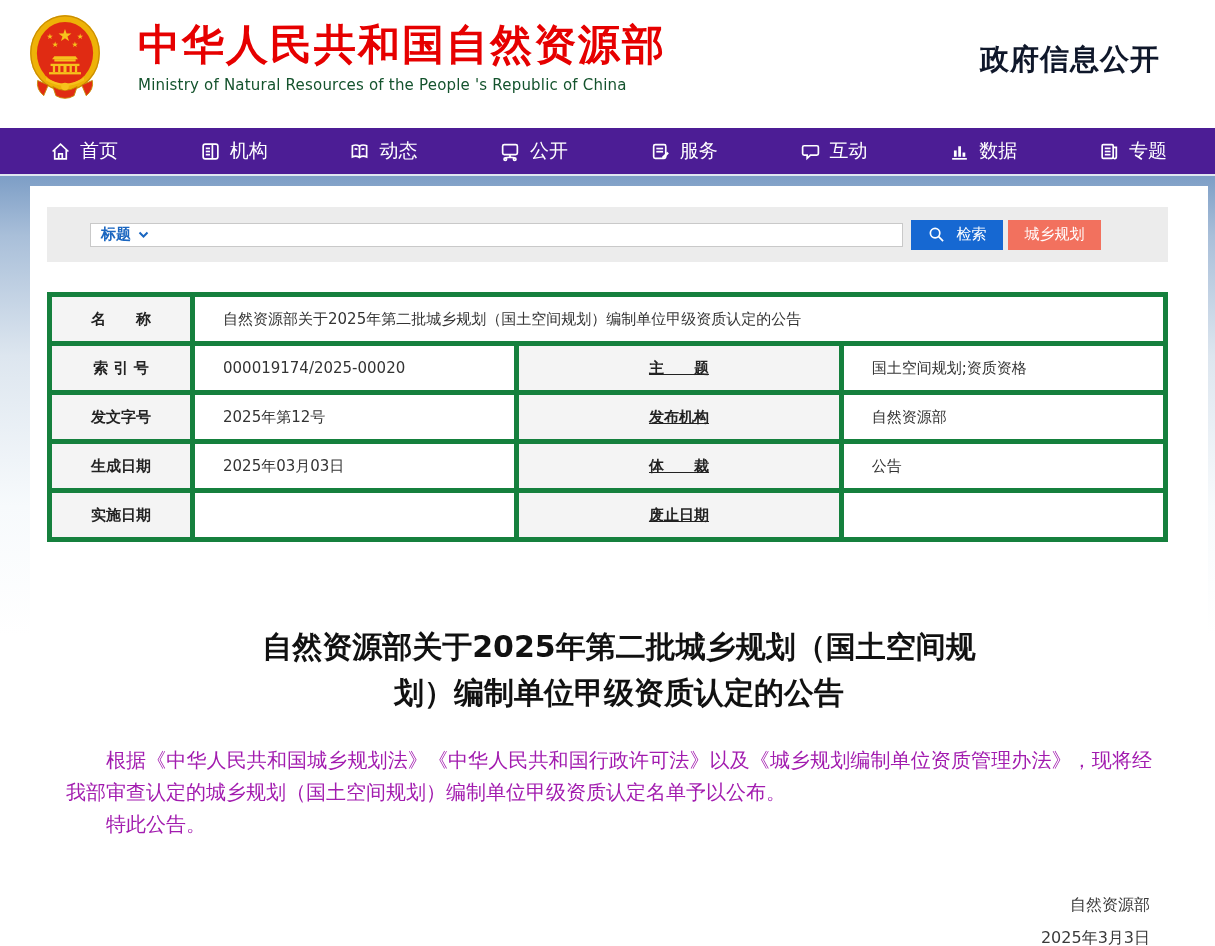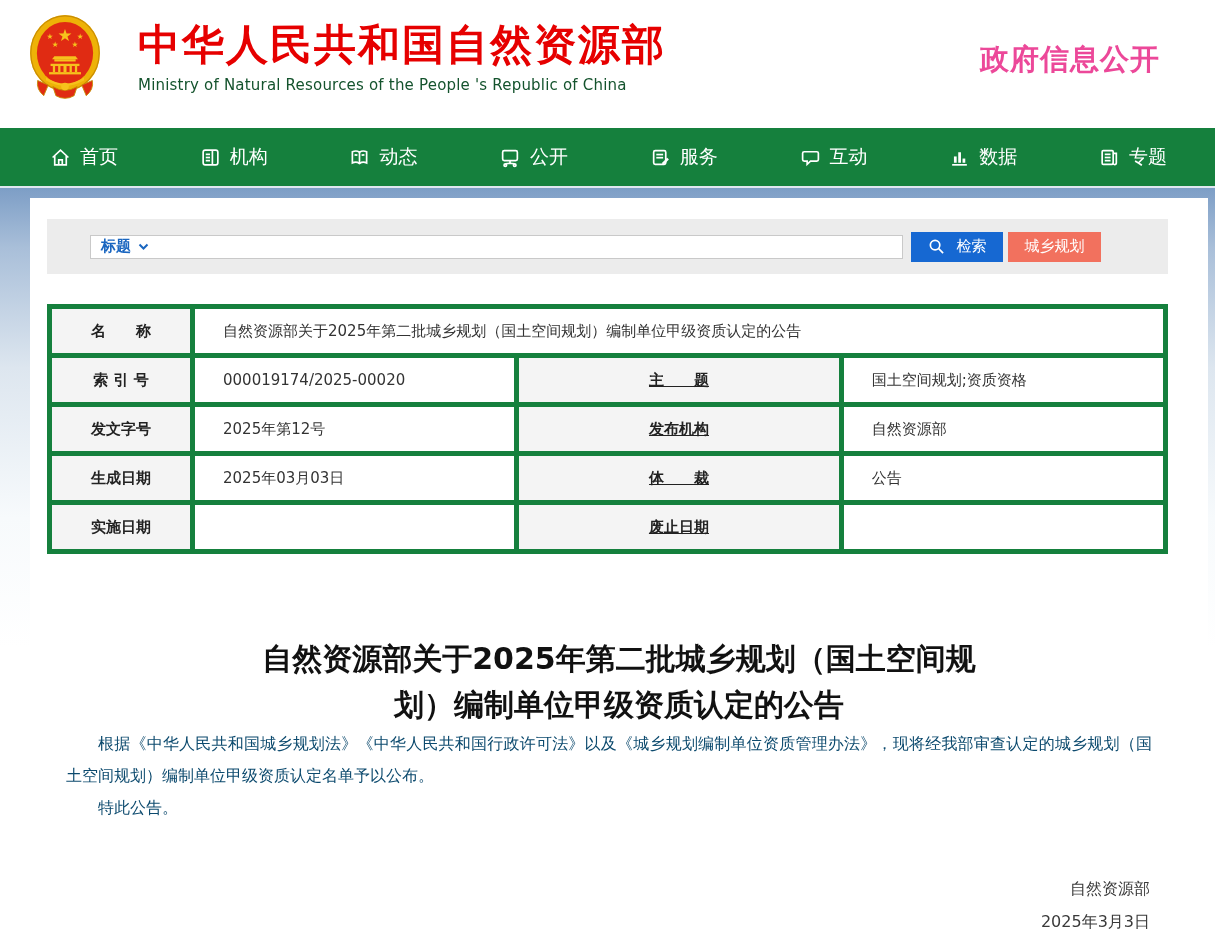--- a/index.html
+++ b/index.html
@@ -5,24 +5,24 @@
   * { margin:0; padding:0; box-sizing:border-box; }
   html,body { width:1215px; }
   body { font-family:"DejaVu Sans","Liberation Sans",sans-serif; background:#fff; }
 
   
   .site-header { height:128px; background:#fff; position:relative; }
   .emblem { position:absolute; left:27px; top:11px; width:76px; height:104px; }
   .title-block { position:absolute; left:114px; top:20px;margin-left:24px; }
   .site-title { color:#e60000; font-size:42px; font-weight:bold; letter-spacing:2px; line-height:50px; }
   .site-subtitle { color:#14532d; font-size:15px; margin-top:6px; letter-spacing:0.2px; }
-  .section-title { position:absolute; right:55px; top:40px; color:#ec4899; font-size:29px; font-weight:bold; letter-spacing:1px; }
-
-  
-  .main-nav { height:60px; background:#15803d; display:flex; align-items:center;
+  .section-title { position:absolute; right:55px; top:40px; color:#0f172a; font-size:29px; font-weight:bold; letter-spacing:1px; }
+
+  
+  .main-nav { height:48px; background:#4c1d95; display:flex; align-items:center;
               justify-content:space-between; padding:0 48px 0 50px; border-bottom:2px solid #dfe7f0; }
   .nav-item { display:flex; align-items:center; gap:9px; color:#fff; font-size:19px; cursor:pointer; }
   .nav-item svg { display:block; }
 
   
   .page-bg { min-height:768px; background:linear-gradient(180deg,#7d9ec6 0px,#a9bfd9 60px,#dde6ef 180px,#f7fafc 330px,#ffffff 460px);
              padding:10px 7px 0 30px; }
   .card { background:#fff; min-height:758px; padding-bottom:18px; }
 
   
@@ -38,21 +38,21 @@
   
   .meta-table { margin:30px 40px 0 17px; border-collapse:collapse; table-layout:fixed; width:1121px; font-size:15px; color:#333; }
   .meta-table td { border:5px solid #15803d; height:49px; padding:0; vertical-align:middle; }
   .meta-table td.hdr { background:#f4f4f4; font-weight:bold; text-align:center; color:#222; }
   .meta-table td.val { padding-left:28px; color:#333; }
   .c1 { width:143px; } .c2 { width:432px; } .c3 { width:140px;text-decoration:underline; } .c4 { width:406px; }
 
   
   .article-title { margin:82px auto 0; max-width:750px; text-align:center; font-size:30px; font-weight:bold;
                    color:#111; line-height:46px; }
-  .article-body { padding:0 56px 0 36px; font-size:16px; color:#0c4a6e; line-height:32px; }
+  .article-body { margin-top:28px; padding:0 56px 0 36px; font-size:20px; color:#a21caf; line-height:32px; }
   .article-body p { text-indent:2em; text-align:justify; }
   .signature-block { margin-top:48px; padding-right:58px; text-align:right; font-size:16px; color:#3a3a3a; line-height:33px; }
   .attachments { margin-top:46px; padding-left:36px; font-size:15px; color:#333; line-height:31px; }
   .attachment-item { padding-left:29px; cursor:pointer; }
 </style>
 </head>
 <body>
 
 <header class="site-header">
   <div class="emblem">

